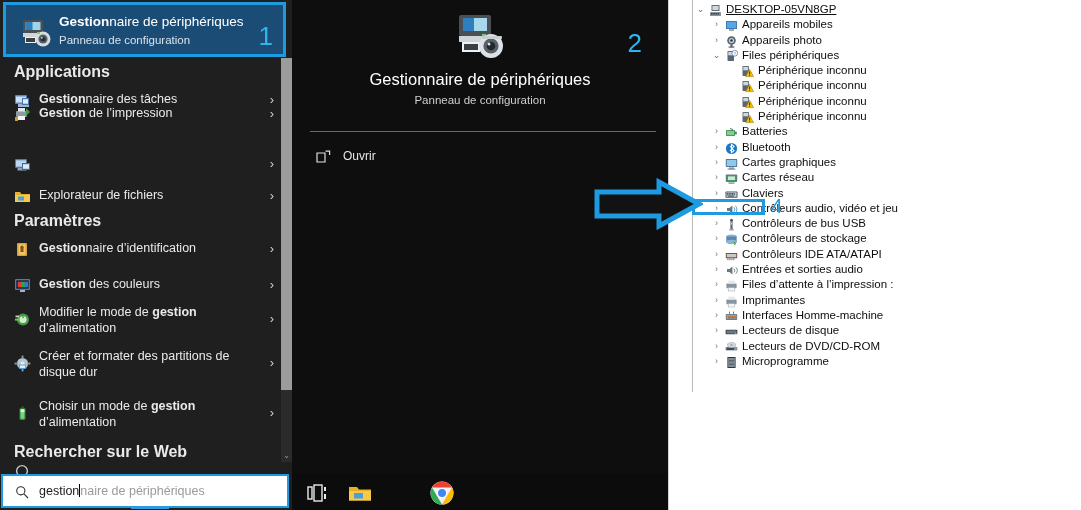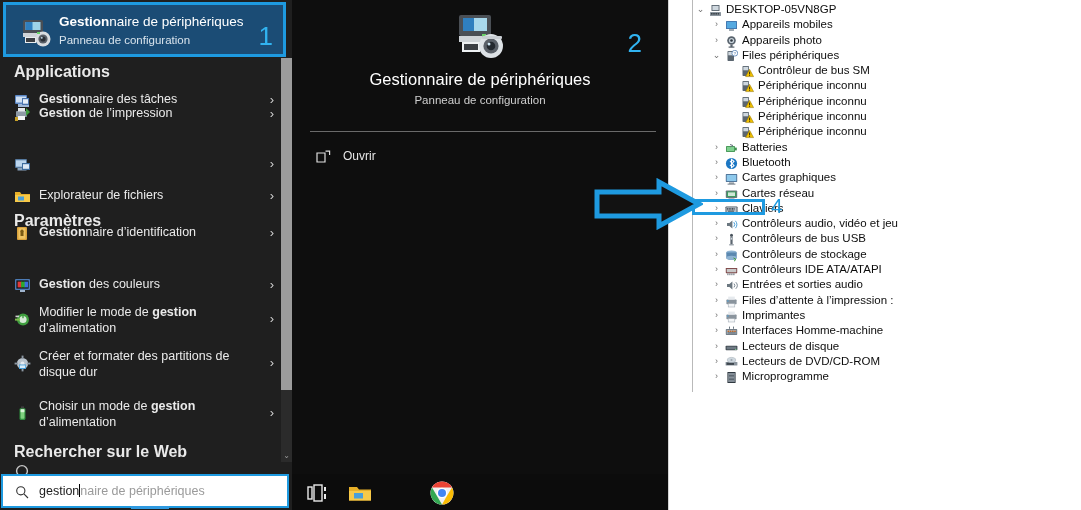--- a/index.html
+++ b/index.html
@@ -143,21 +143,21 @@
   .tnode{position:relative;height:15.3px;white-space:nowrap;}
   .tnode .tw{
     position:absolute;top:2px;width:11px;height:11px;
     font-size:9px;color:#6f6f6f;text-align:center;line-height:11px;
   }
   .tnode .ticon{position:absolute;top:1px;width:13px;height:13px;}
   .tnode .tlabel{
     position:absolute;top:0px;font-size:11.5px;color:#0d0d0d;line-height:15px;
   }
   
-  .lvl0 .tw{left:3px;} .lvl0 .ticon{left:17px;} .lvl0 .tlabel{left:34px;}
+  .lvl0 .tw{left:3px;} .lvl0 .ticon{left:17px;} .lvl0 .tlabel{left:34px;text-decoration:underline;}
   .lvl1 .tw{left:19px;} .lvl1 .ticon{left:33px;} .lvl1 .tlabel{left:50px;}
   .lvl2 .tw{left:35px;} .lvl2 .ticon{left:49px;} .lvl2 .tlabel{left:66px;}
 
   
   #claviers-box{
     position:absolute;left:24px;top:199px;width:73px;height:16px;
     border:3px solid #1e9ae0;box-sizing:border-box;pointer-events:none;
   }
   #claviers-num{
     position:absolute;left:103px;top:195px;font-size:21px;color:#1e9ae0;line-height:21px;
@@ -248,21 +248,21 @@
           <rect x="1" y="7" width="15" height="7" fill="#f7c948"></rect>
           <rect x="4" y="8.5" width="6" height="4" fill="#4a9fd8"></rect>
         </svg>
       </span>
       <div class="mi-label"><b></b><span>Explorateur de fichiers</span></div>
       <span class="mi-chev">›</span>
     </div>
 
     <div class="group-header" style="top:212px;">Paramètres</div>
 
-    <div class="menu-item" style="top:218px;">
+    <div class="menu-item" style="top:234px;">
       <span class="mi-icon">
         <svg viewBox="0 0 17 17" width="17" height="17">
           <rect x="3" y="2" width="10" height="13" rx="1" fill="#d9a13b"></rect>
           <rect x="4.5" y="3.2" width="7" height="10.6" fill="#f0c463"></rect>
           <rect x="6.5" y="6" width="3" height="5" fill="#7a5a14"></rect>
           <circle cx="8" cy="6" r="1.6" fill="#7a5a14"></circle>
         </svg>
       </span>
       <div class="mi-label"><b>Gestion</b><span>naire d’identification</span></div>
       <span class="mi-chev">›</span>
@@ -462,31 +462,20 @@
         </div>
         <div class="tnode lvl2">
           <span class="tw"></span>
           <span class="ticon"><svg viewBox="0 0 13 13" width="13" height="13">
               <rect x="1.5" y="1" width="6.5" height="10" rx="0.7" fill="#5b6670"></rect>
               <rect x="2.3" y="1.9" width="4.9" height="3.4" fill="#cfd8df"></rect>
               <path d="M8.6 4.3 L12.6 11.6 L4.6 11.6 Z" fill="#f2c200" stroke="#8a6d00" stroke-width="0.5"></path>
               <rect x="8.1" y="6.6" width="1" height="2.7" fill="#3a2f00"></rect>
               <rect x="8.1" y="9.8" width="1" height="1" fill="#3a2f00"></rect>
             </svg></span>
-          <span class="tlabel">Contrôleur de bus SM</span>
-        </div>
-        <div class="tnode lvl2">
-          <span class="tw"></span>
-          <span class="ticon"><svg viewBox="0 0 13 13" width="13" height="13">
-              <rect x="1.5" y="1" width="6.5" height="10" rx="0.7" fill="#5b6670"></rect>
-              <rect x="2.3" y="1.9" width="4.9" height="3.4" fill="#cfd8df"></rect>
-              <path d="M8.6 4.3 L12.6 11.6 L4.6 11.6 Z" fill="#f2c200" stroke="#8a6d00" stroke-width="0.5"></path>
-              <rect x="8.1" y="6.6" width="1" height="2.7" fill="#3a2f00"></rect>
-              <rect x="8.1" y="9.8" width="1" height="1" fill="#3a2f00"></rect>
-            </svg></span>
           <span class="tlabel">Périphérique inconnu</span>
         </div>
         <div class="tnode lvl2">
           <span class="tw"></span>
           <span class="ticon"><svg viewBox="0 0 13 13" width="13" height="13">
               <rect x="1.5" y="1" width="6.5" height="10" rx="0.7" fill="#5b6670"></rect>
               <rect x="2.3" y="1.9" width="4.9" height="3.4" fill="#cfd8df"></rect>
               <path d="M8.6 4.3 L12.6 11.6 L4.6 11.6 Z" fill="#f2c200" stroke="#8a6d00" stroke-width="0.5"></path>
               <rect x="8.1" y="6.6" width="1" height="2.7" fill="#3a2f00"></rect>
               <rect x="8.1" y="9.8" width="1" height="1" fill="#3a2f00"></rect>

